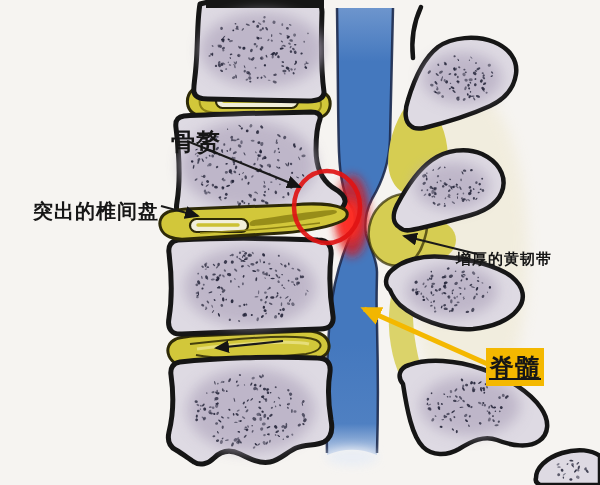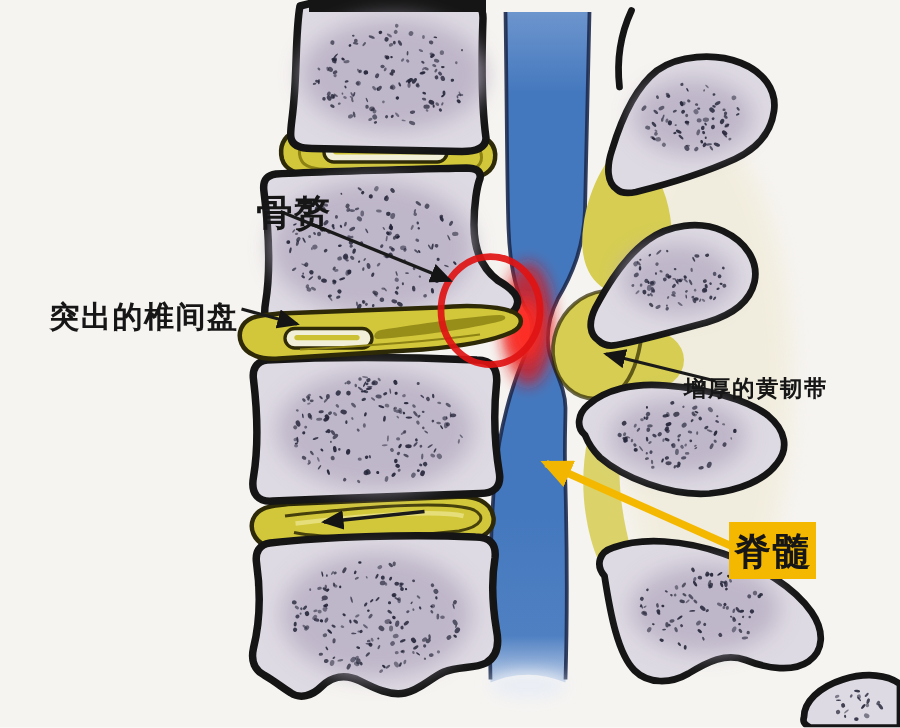--- a/index.html
+++ b/index.html
@@ -31,21 +31,21 @@
     position:absolute;color:var(--label-text,#161616);font-weight:bold;
     white-space:nowrap;letter-spacing:1px;
   }
   #label-osteophyte{left:131px;top:126px;font-size:24px;margin-left:40px;}
   #label-herniated-disc{left:33px;top:198px;font-size:20px;font-family:Liberation Mono, monospace;}
   #label-ligament{left:456px;top:250px;font-size:15px;}
   #label-spinal-cord{
     left:486px;top:348px;width:58px;height:38px;
     background:var(--label-box-orange,#f4b800);
     display:flex;align-items:center;justify-content:center;
-    font-size:25px;letter-spacing:1px;
+    font-size:25px;letter-spacing:1px;text-decoration:underline;
   }
 </style>
 </head>
 <body>
 
 <div id="stage">
   <svg width="600" height="485" viewBox="0 0 600 485">
     <defs>
       <linearGradient id="canalGrad" x1="0" y1="0" x2="0" y2="1">
         <stop offset="0" class="stopTop"></stop>

